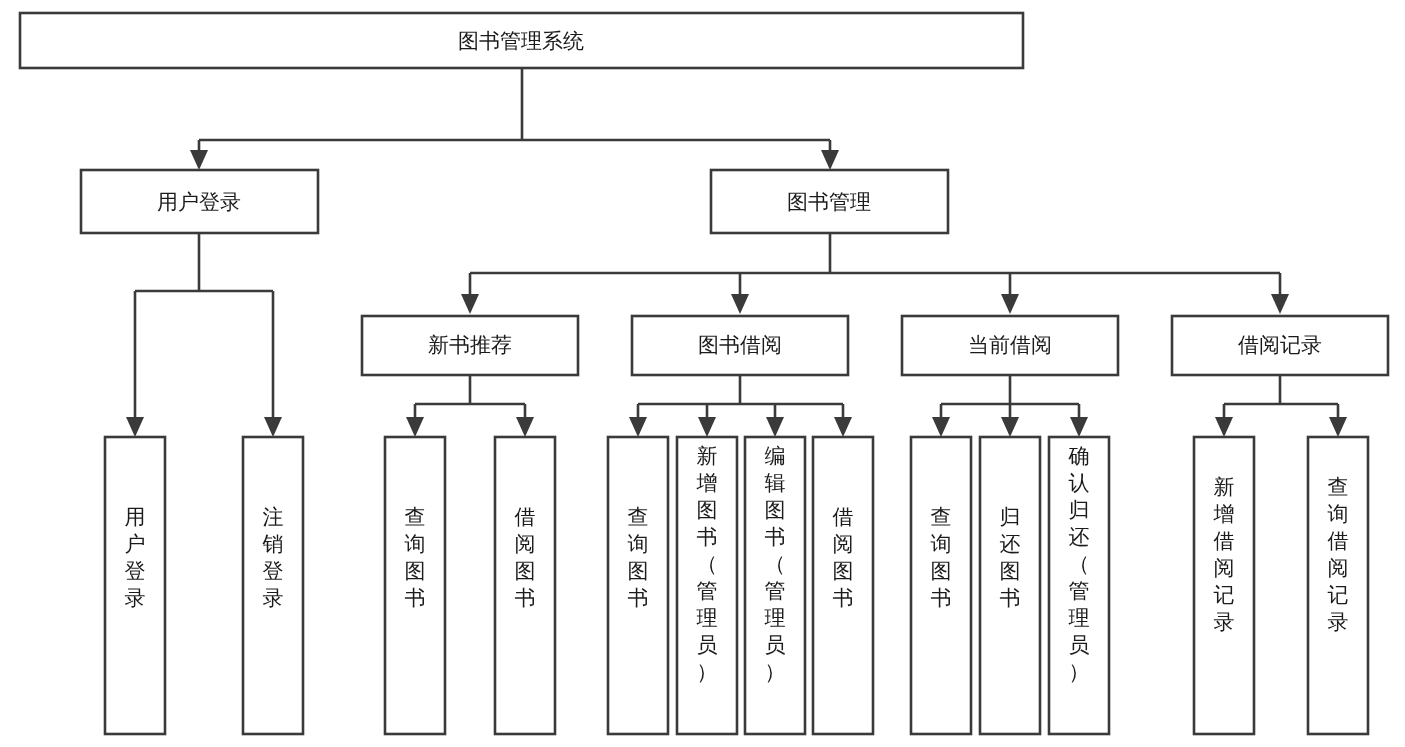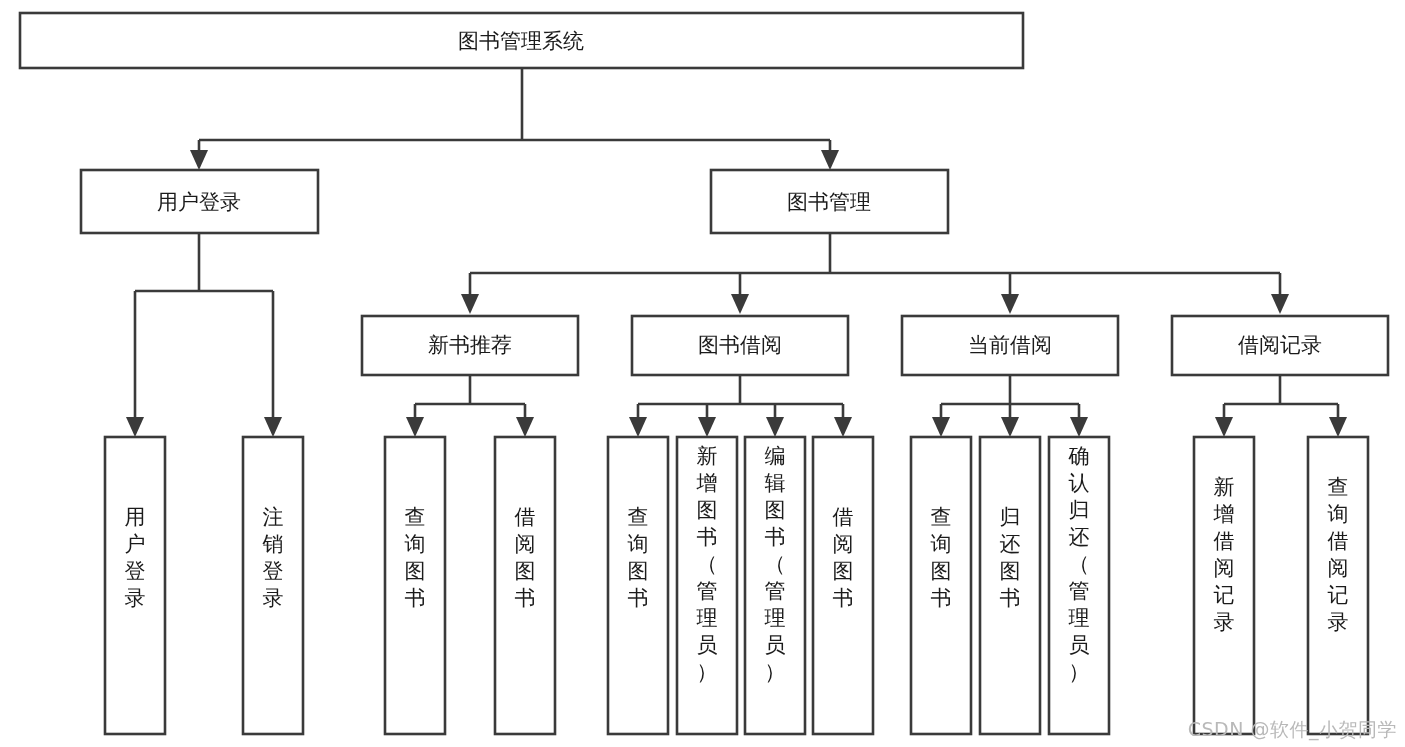--- a/index.html
+++ b/index.html
@@ -217,14 +217,13 @@
       <rect class="node-box" x="1194" y="437" width="60" height="297"></rect>
       <text class="leaf-label-char" x="1224" y="494"><tspan x="1224" y="494">新</tspan><tspan x="1224" y="521">增</tspan><tspan x="1224" y="548">借</tspan><tspan x="1224" y="575">阅</tspan><tspan x="1224" y="602">记</tspan><tspan x="1224" y="629">录</tspan></text>
     </g>
     <g>
       <rect class="node-box" x="1308" y="437" width="60" height="297"></rect>
       <text class="leaf-label-char" x="1338" y="494"><tspan x="1338" y="494">查</tspan><tspan x="1338" y="521">询</tspan><tspan x="1338" y="548">借</tspan><tspan x="1338" y="575">阅</tspan><tspan x="1338" y="602">记</tspan><tspan x="1338" y="629">录</tspan></text>
     </g>
 
   </svg>
 
-  <div class="watermark">CSDN @软件_小贺同学</div>
 </div>
 
 </body></html>

